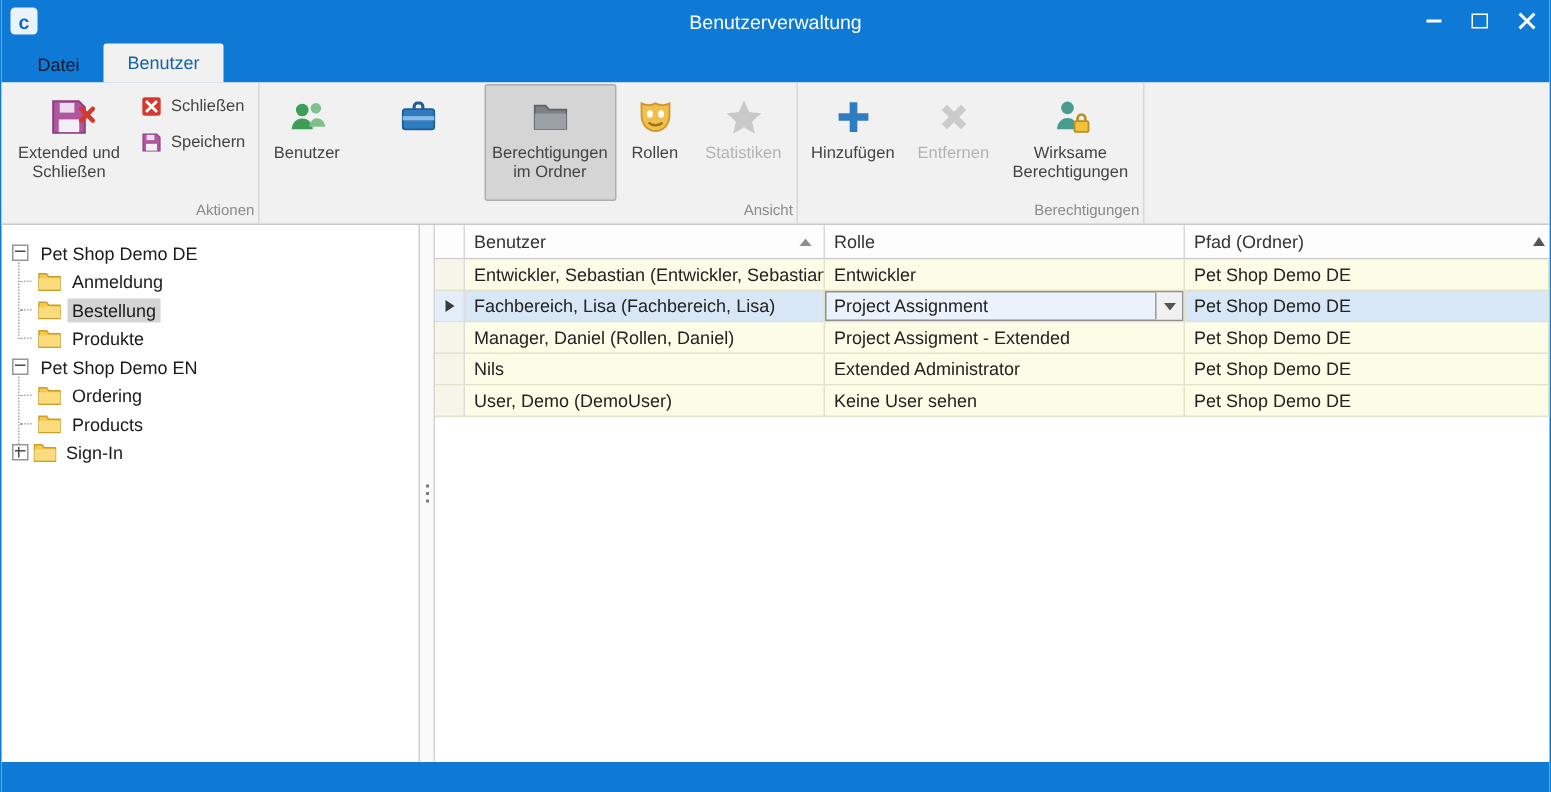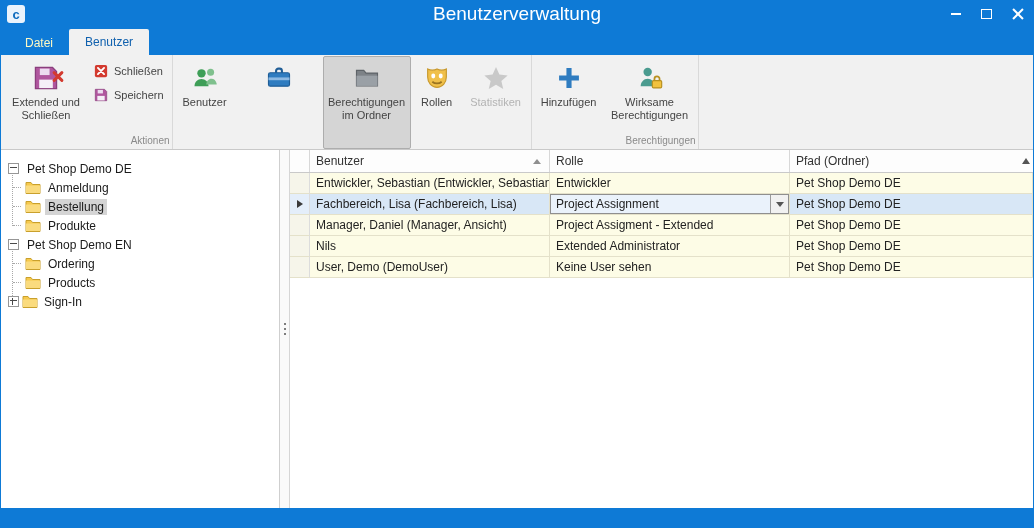--- a/index.html
+++ b/index.html
@@ -6,32 +6,32 @@
   .window{
     width:1034px;height:528px;box-sizing:border-box;position:relative;
     font-family:"Liberation Sans",sans-serif;background:#ffffff;overflow:hidden;
     display:flex;flex-direction:column;
     border-left:1px solid #0e7ad6;border-right:1px solid #0e7ad6;
   }
   
   .titlebar{height:28px;background:#0e7ad6;flex:none;display:flex;align-items:center;position:relative;}
   .app-icon{width:18px;height:18px;margin-left:6px;background:#eaf3fc;border-radius:3px;
     color:#0e6bbd;font-weight:bold;font-size:13px;display:flex;align-items:center;justify-content:center;}
-  .win-title{position:absolute;left:0;right:0;text-align:center;color:#ffffff;font-size:19px;pointer-events:none;}
+  .win-title{position:absolute;left:0;right:0;text-align:center;color:#ffffff;font-size:13px;pointer-events:none;}
   .win-controls{position:absolute;right:0;top:0;height:28px;display:flex;}
   .winbtn{width:31px;height:28px;display:flex;align-items:center;justify-content:center;cursor:default;}
   .glyph-min{width:10px;height:2px;background:#ffffff;}
   .glyph-max{width:9px;height:8px;border:1px solid #ffffff;}
   .glyph-close{position:relative;width:12px;height:12px;}
   .glyph-close::before,.glyph-close::after{content:"";position:absolute;left:-1px;top:5px;width:14px;height:2px;background:#fff;}
   .glyph-close::before{transform:rotate(45deg);}
   .glyph-close::after{transform:rotate(-45deg);}
   
   .tabstrip{height:27px;background:#0e7ad6;flex:none;display:flex;align-items:flex-end;padding-left:8px;}
-  .tab{padding:0 16px;height:24px;line-height:24px;font-size:12px;color:#fef9c3;cursor:default;}
+  .tab{padding:0 16px;height:24px;line-height:24px;font-size:12px;color:#0f172a;cursor:default;}
   .tab.selected{background:#f1f1f1;color:#1061ae;height:26px;line-height:26px;border-radius:2px 2px 0 0;}
   
   .ribbon{height:94px;flex:none;background:#f1f1f1;border-bottom:1px solid #c9c9c9;display:flex;align-items:stretch;padding-left:2px;}
   .rgroup{display:flex;flex-direction:column;border-right:1px solid #d9d9d9;padding:1px 2px 0 2px;}
   .rbuttons{flex:1;display:flex;align-items:stretch;}
   .glabel{height:15px;text-align:right;font-size:10px;color:#8a8a8a;line-height:14px;}
   .bigbtn{display:flex;flex-direction:column;align-items:center;padding-top:6px;gap:3px;
     border:1px solid transparent;border-radius:2px;cursor:default;}
   .bigbtn .blabel{font-size:11px;color:#444;text-align:center;line-height:1.18;}
   .bigbtn.pressed{background:#d5d5d5;border-color:#adadad;}
@@ -205,31 +205,40 @@
         </div>
         <div class="bigbtn bb-64 disabled">
           <span class="icon-big">
             <svg width="28" height="28" viewBox="0 0 24 24">
                 <path d="M12 2.5l2.9 6.6 7.1.7-5.4 4.7 1.6 7L12 17.8 5.8 21.5l1.6-7L2 9.8l7.1-.7z" fill="#c9c9c9"></path>
               </svg>
           </span>
           <span class="blabel">Statistiken</span>
         </div>
       </div>
+      <div class="glabel">Ansicht</div>
     </div>
 
     <div class="rgroup">
       <div class="rbuttons">
         <div class="bigbtn bb-68">
           <span class="icon-big">
             <svg width="28" height="28" viewBox="0 0 24 24">
                 <path d="M9.8 3.5h4.4v6.3h6.3v4.4h-6.3v6.3H9.8v-6.3H3.5V9.8h6.3z" fill="#2f7cc0"></path>
               </svg>
           </span>
           <span class="blabel">Hinzufügen</span>
+        </div>
+        <div class="bigbtn bb-62 disabled">
+          <span class="icon-big">
+            <svg width="28" height="28" viewBox="0 0 24 24">
+                <path d="M5 8l3-3 4 4 4-4 3 3-4 4 4 4-3 3-4-4-4 4-3-3 4-4z" fill="#cbcbcb"></path>
+              </svg>
+          </span>
+          <span class="blabel">Entfernen</span>
         </div>
         <div class="bigbtn bb-90">
           <span class="icon-big">
             <svg width="28" height="28" viewBox="0 0 24 24">
                 <circle cx="10" cy="6.8" r="3.6" fill="#4a9b8f"></circle>
                 <path d="M4 19c0-3.6 2.7-6.4 6-6.4s6 2.8 6 6.4z" fill="#4a9b8f"></path>
                 <path d="M15.8 14.5v-1.7a2.2 2.2 0 0 1 4.4 0v1.7" fill="none" stroke="#b8901f" stroke-width="1.5"></path>
                 <rect x="14" y="14.3" width="8" height="6.2" rx="1" fill="#f2c23e" stroke="#b8901f"></rect>
               </svg>
           </span>
@@ -359,21 +368,21 @@
             <span class="combo-btn">
                 <span class="chev-down"></span>
               </span>
           </span>
         </div>
         <div class="gcell c3">Pet Shop Demo DE</div>
       </div>
 
       <div class="grow">
         <div class="gcell ind"></div>
-        <div class="gcell c1">Manager, Daniel (Manager, Ansicht)</div>
+        <div class="gcell c1">Manager, Daniel (Rollen, Daniel)</div>
         <div class="gcell c2">Project Assigment - Extended</div>
         <div class="gcell c3">Pet Shop Demo DE</div>
       </div>
 
       <div class="grow">
         <div class="gcell ind"></div>
         <div class="gcell c1">Nils</div>
         <div class="gcell c2">Extended Administrator</div>
         <div class="gcell c3">Pet Shop Demo DE</div>
       </div>

